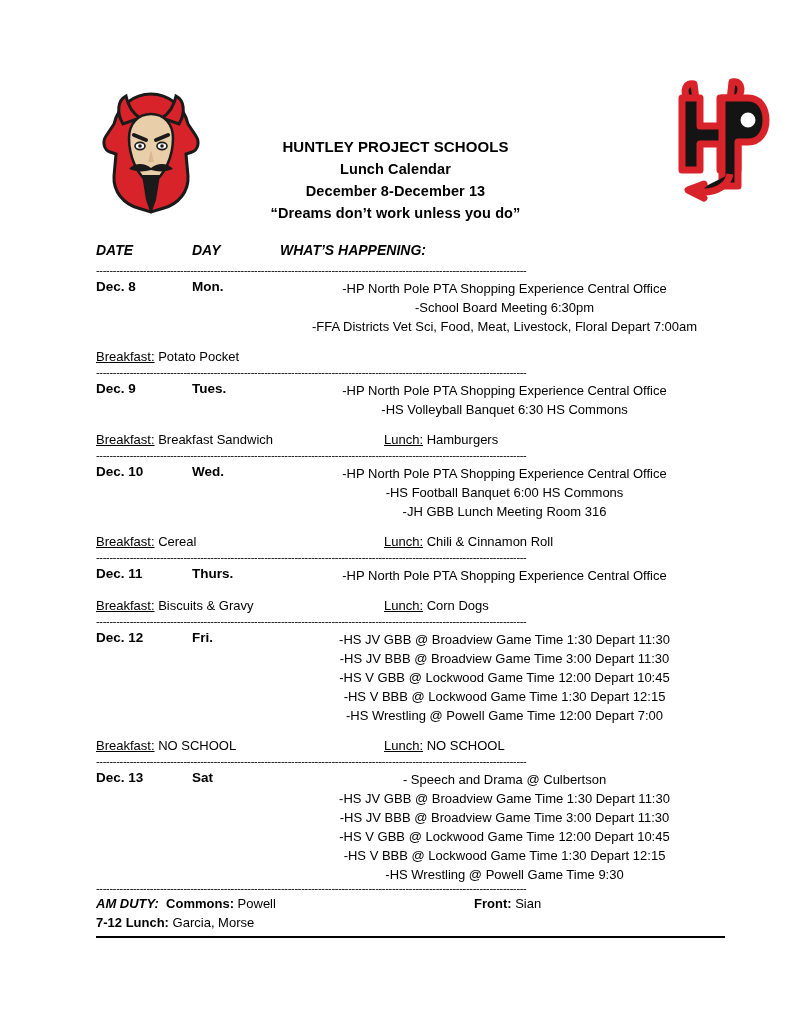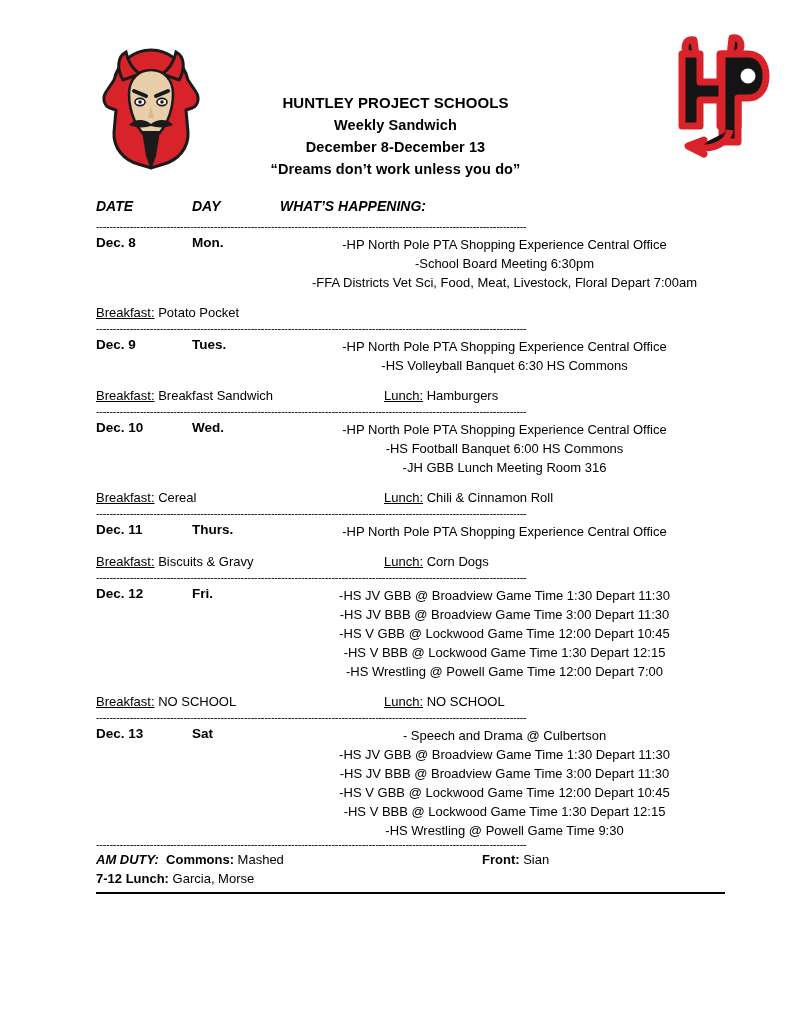--- a/index.html
+++ b/index.html
@@ -14,20 +14,21 @@
     color: #000000;
     overflow: hidden;
     position: relative;
   }
   .page {
     position: relative;
     width: 791px;
     height: 740px;
     box-sizing: border-box;
     padding: 4px;
+    margin-top: 44px;
   }
 
   
   .header {
     position: relative;
     height: 180px;
   }
   .logo-devil {
     position: absolute;
     left: 92px;
@@ -163,21 +164,21 @@
     margin-top: 3px;
     white-space: nowrap;
   }
   .am-duty-label {
     font-weight: bold;
     font-style: italic;
   }
   .bold-label { font-weight: bold; }
   .footer-front {
     position: absolute;
-    left: 386px;
+    left: 378px;
     top: 0;
     white-space: nowrap;
   }
   .footer-row2 {
     height: 19px;
     white-space: nowrap;
   }
   .footer-rule {
     margin-top: 2px;
     border-bottom: 2px solid #000;
@@ -213,21 +214,21 @@
         <path d="M55 70 L52 82 L58 82 Z" fill="#d8b98f"></path>
 
         <path d="M55 88 C48 82 38 83 33 89 C40 92 48 92 55 90 C62 92 70 92 77 89 C72 83 62 82 55 88 Z" fill="#1a1a1a"></path>
 
         <path d="M46 95 L64 95 L60 120 L55 134 L50 120 Z" fill="#1a1a1a"></path>
       </svg>
     </div>
 
     <div class="title-block">
       <div class="line1">HUNTLEY PROJECT SCHOOLS</div>
-      <div class="line2">Weekly Sandwich</div>
+      <div class="line2">Lunch Calendar</div>
       <div class="line3">December 8-December 13</div>
       <div class="line4">“Dreams don’t work unless you do”</div>
     </div>
 
     <div class="logo-hp">
       <svg viewBox="0 0 112 128" width="112" height="128" aria-hidden="true">
         <g stroke="#d8232a" stroke-width="7" stroke-linejoin="round" fill="#141414">
 
           <path d="M24 26 C18 16 22 8 30 10 L32 26 Z"></path>
           <path d="M74 24 C80 14 76 6 68 8 L66 26 Z"></path>
@@ -344,21 +345,21 @@
               <div class="event-line">-HS Wrestling @ Powell Game Time 9:30</div>
             </div>
           </div>
         </div>
       </div>
   </div>
 
   <div class="footer">
     <div class="divider"></div>
     <div class="footer-row1">
-      <span class="am-duty-label">AM DUTY:</span><span>&nbsp;&nbsp;</span><span class="bold-label">Commons:</span><span>&nbsp;</span><span>Mashed</span>
+      <span class="am-duty-label">AM DUTY:</span><span>&nbsp;&nbsp;</span><span class="bold-label">Commons:</span><span>&nbsp;</span><span>Powell</span>
       <span class="footer-front"><span class="bold-label">Front:</span><span>&nbsp;</span><span>Sian</span>
       </span>
     </div>
     <div class="footer-row2">
       <span class="bold-label">7-12 Lunch:</span><span>&nbsp;</span><span>Garcia, Morse</span>
     </div>
     <div class="footer-rule"></div>
   </div>
 
 </div>

